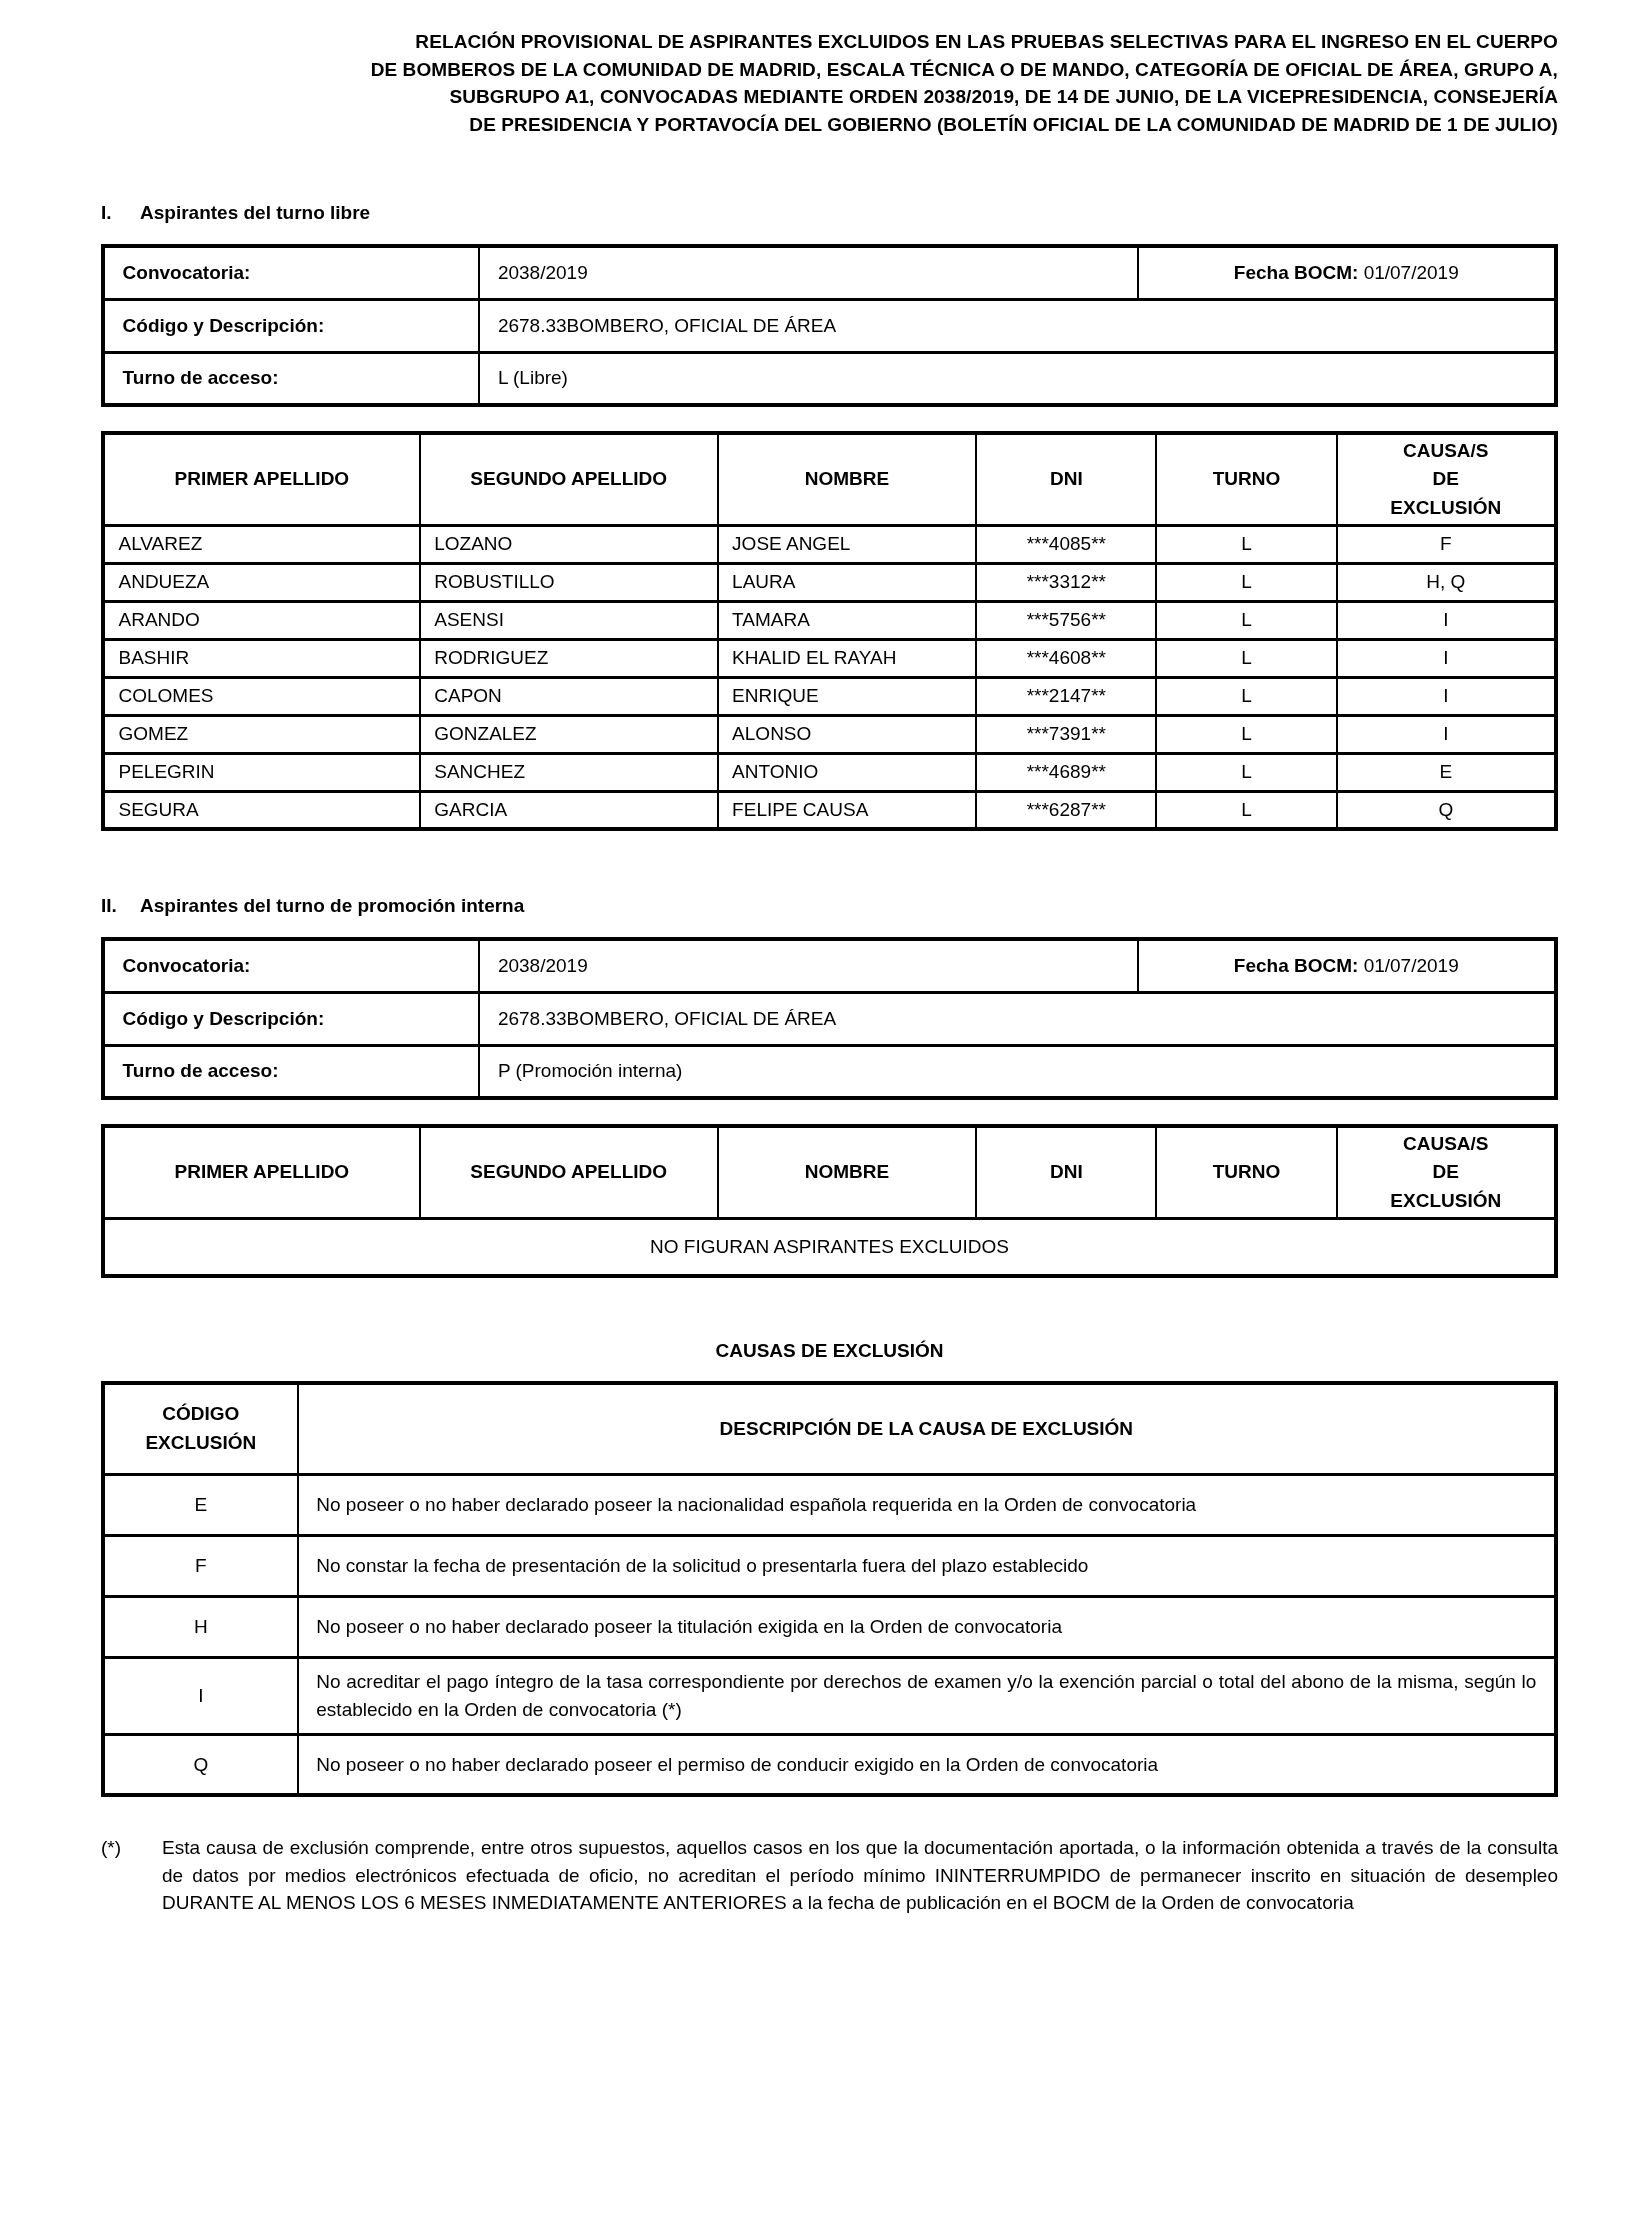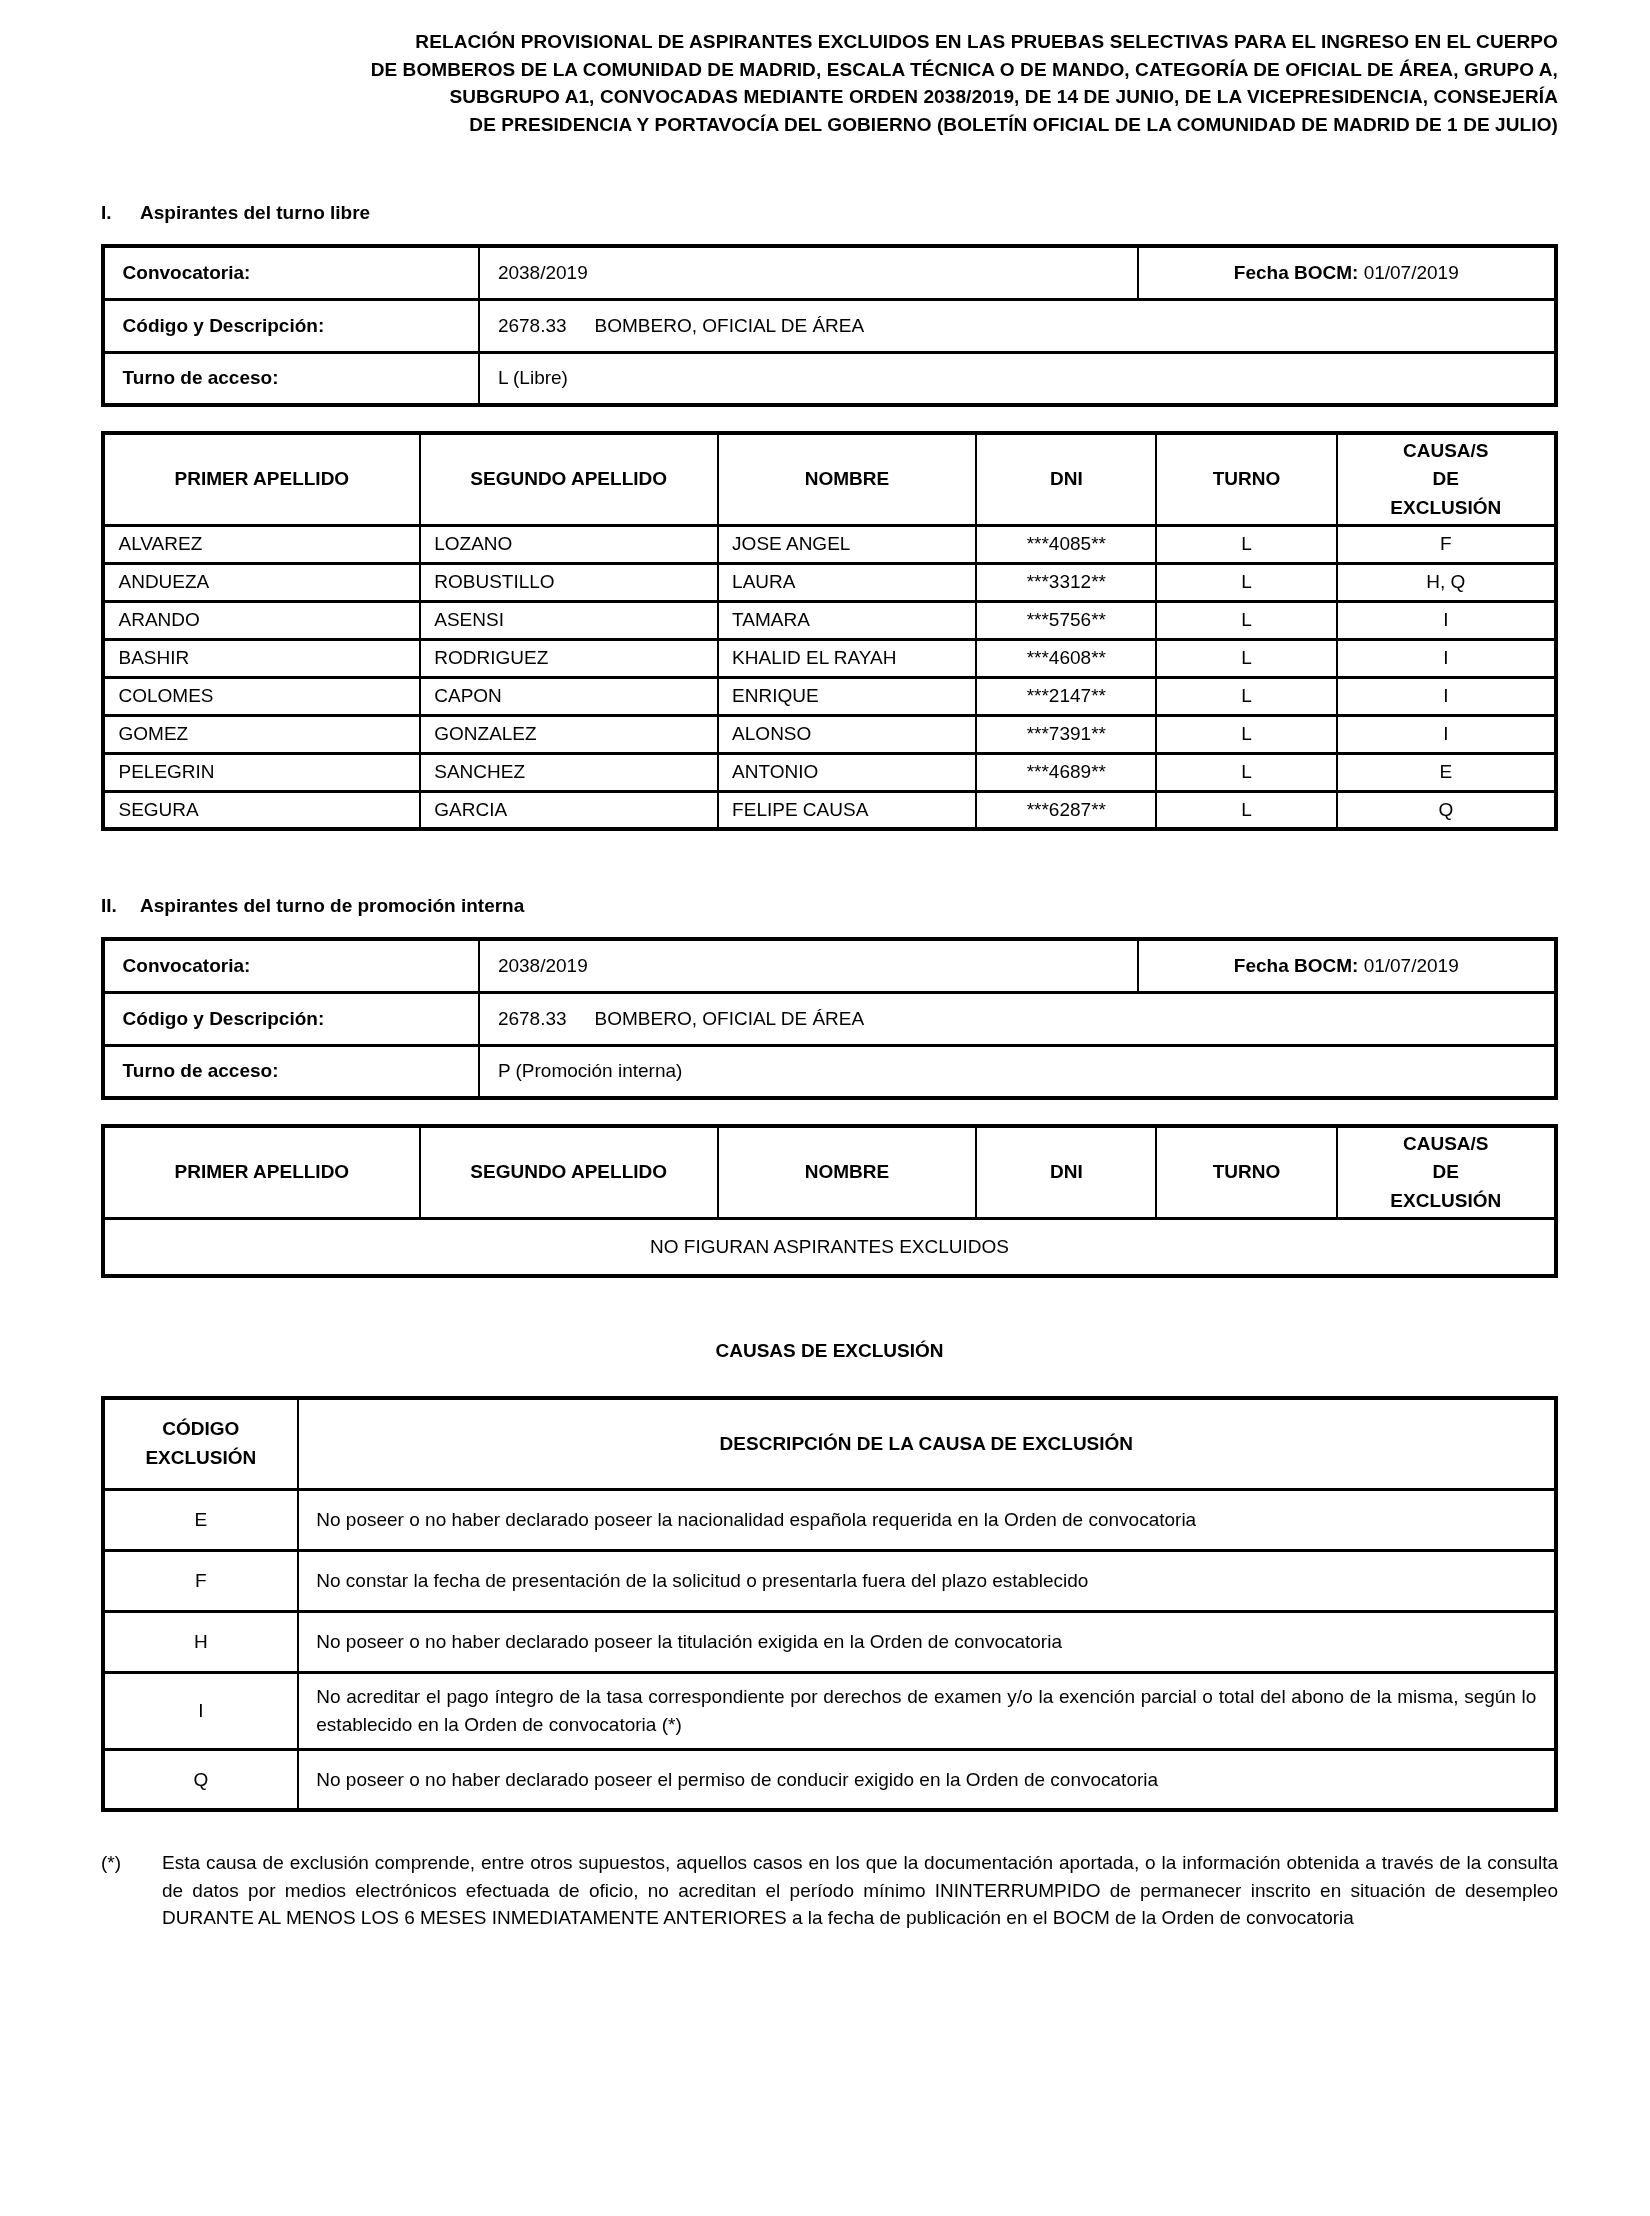--- a/index.html
+++ b/index.html
@@ -65,42 +65,42 @@
   
   .info-table { margin-top: 20px; }
   .info-table td { height: 53px; }
   .info-table .label-cell {
     font-weight: bold;
     padding-left: 17.6px;
   }
   .info-table .value-cell { padding-left: 17.6px; }
   .info-table .fecha-cell { text-align: center; }
   .info-table .bold { font-weight: bold; }
-  .info-table .desc-gap { margin-left: 28px; }
+  .info-table .desc-gap { }
 
   
   .main-table { margin-top: 24px; }
   .main-table th {
     height: 92px;
     line-height: 1.5;
   }
   .main-table th.multi { white-space: pre-line; margin-top: 44px; }
   .main-table td { height: 38px; }
   .main-table td.tl {
     text-align: left;
     padding-left: 13.5px;
   }
   .main-table td.tc { text-align: center; }
   .main-table td.empty-row {
     height: 58px;
     text-align: center;
   }
 
   
-  .causas-table { margin-top: 34px; }
+  .causas-table { margin-top: 19px; }
   .causas-table th {
     height: 91px;
     line-height: 1.5;
   }
   .causas-table th.multi { white-space: pre-line; }
   .causas-table td { height: 61px; }
   .causas-table td.code-cell { text-align: center; }
   .causas-table td.desc-cell {
     text-align: justify;
     padding: 9.5px 17.6px;

